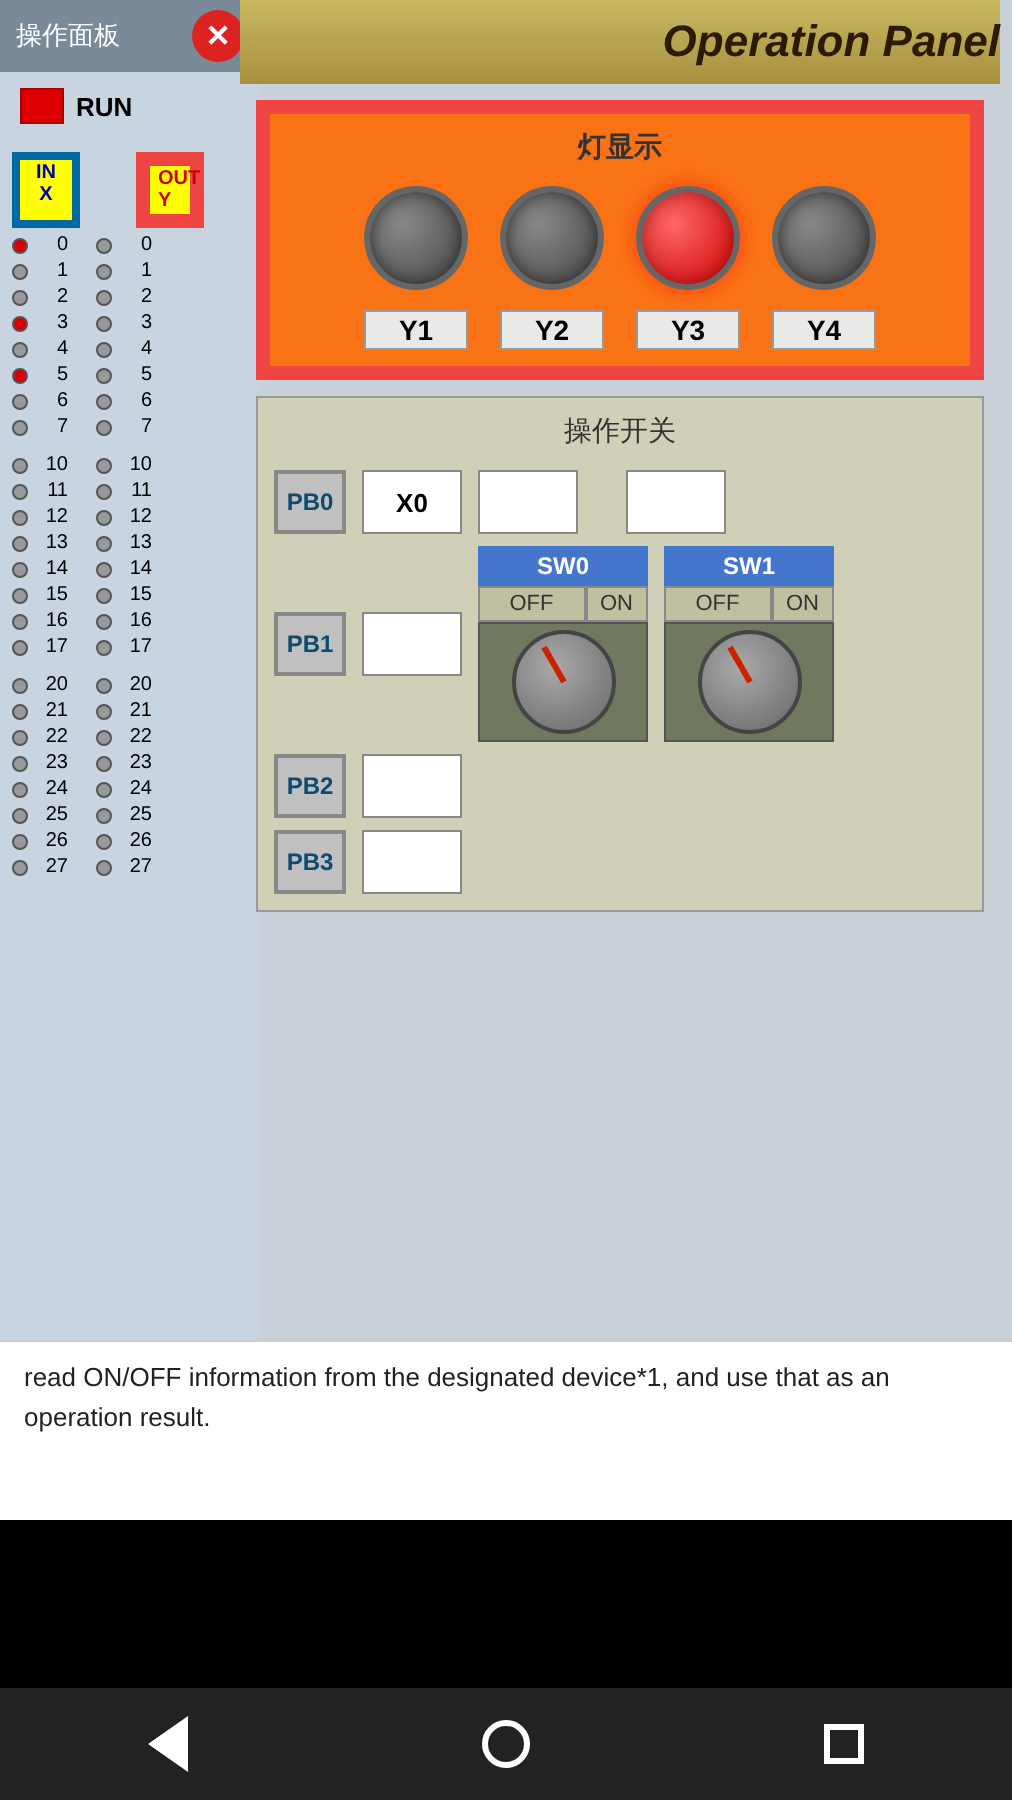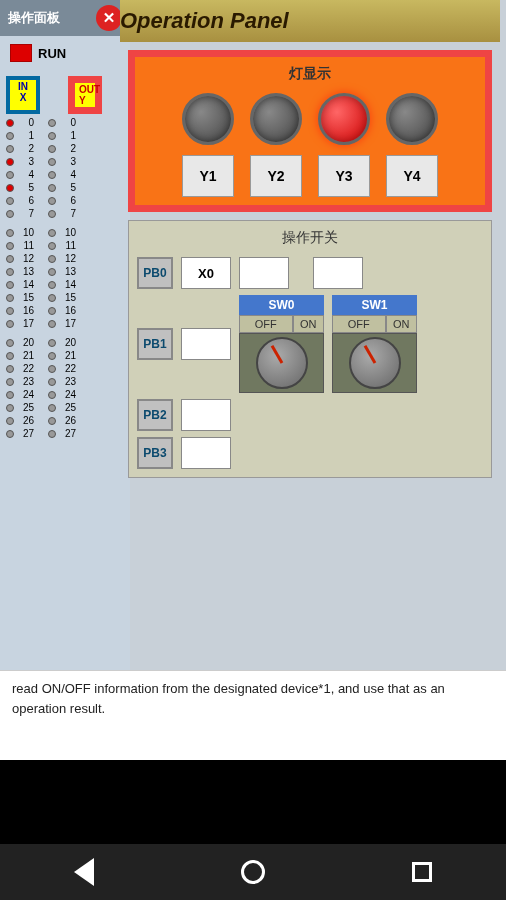--- a/index.html
+++ b/index.html
@@ -188,21 +188,21 @@
     }
     .io-spacer { width: 10px; }
 
     
     #op-panel-title {
       width: 100%;
       height: 42px;
       background: linear-gradient(to bottom, #c8b860, #a89040);
       display: flex;
       align-items: center;
-      justify-content: flex-start;
+      justify-content: flex-end;
       position: relative;
     }
     #op-panel-title span {
       font-size: 22px;
       font-style: italic;
       font-weight: bold;
       color: #2a1a00;
     }
 
     
@@ -237,21 +237,21 @@
       background: radial-gradient(circle at 35% 35%, #ff6666, #cc0000);
       box-shadow: inset 0 0 8px rgba(0,0,0,0.3), 0 0 10px rgba(255,0,0,0.5);
     }
     #lamp-labels-row {
       display: flex;
       justify-content: center;
       gap: 16px;
     }
     .lamp-label {
       width: 52px;
-      height: 42px;
+      height: 20px;
       background: #e8e8e8;
       border: 1px solid #999;
       display: flex;
       align-items: center;
       justify-content: center;
       font-size: 14px;
       font-weight: bold;
       color: #000;
     }
 
@@ -427,21 +427,21 @@
     #panel-header {
       display: flex;
       align-items: center;
       padding: 4px 8px;
       background: #7a8a98;
       height: 36px;
     }
     #panel-header-title {
       font-size: 13px;
       color: #fff;
-      font-weight: bold;
+      font-weight: normal;
     }
     #close-btn-red {
       margin-left: auto;
       width: 26px;
       height: 26px;
       background: #dd2222;
       border-radius: 50%;
       display: flex;
       align-items: center;
       justify-content: center;

